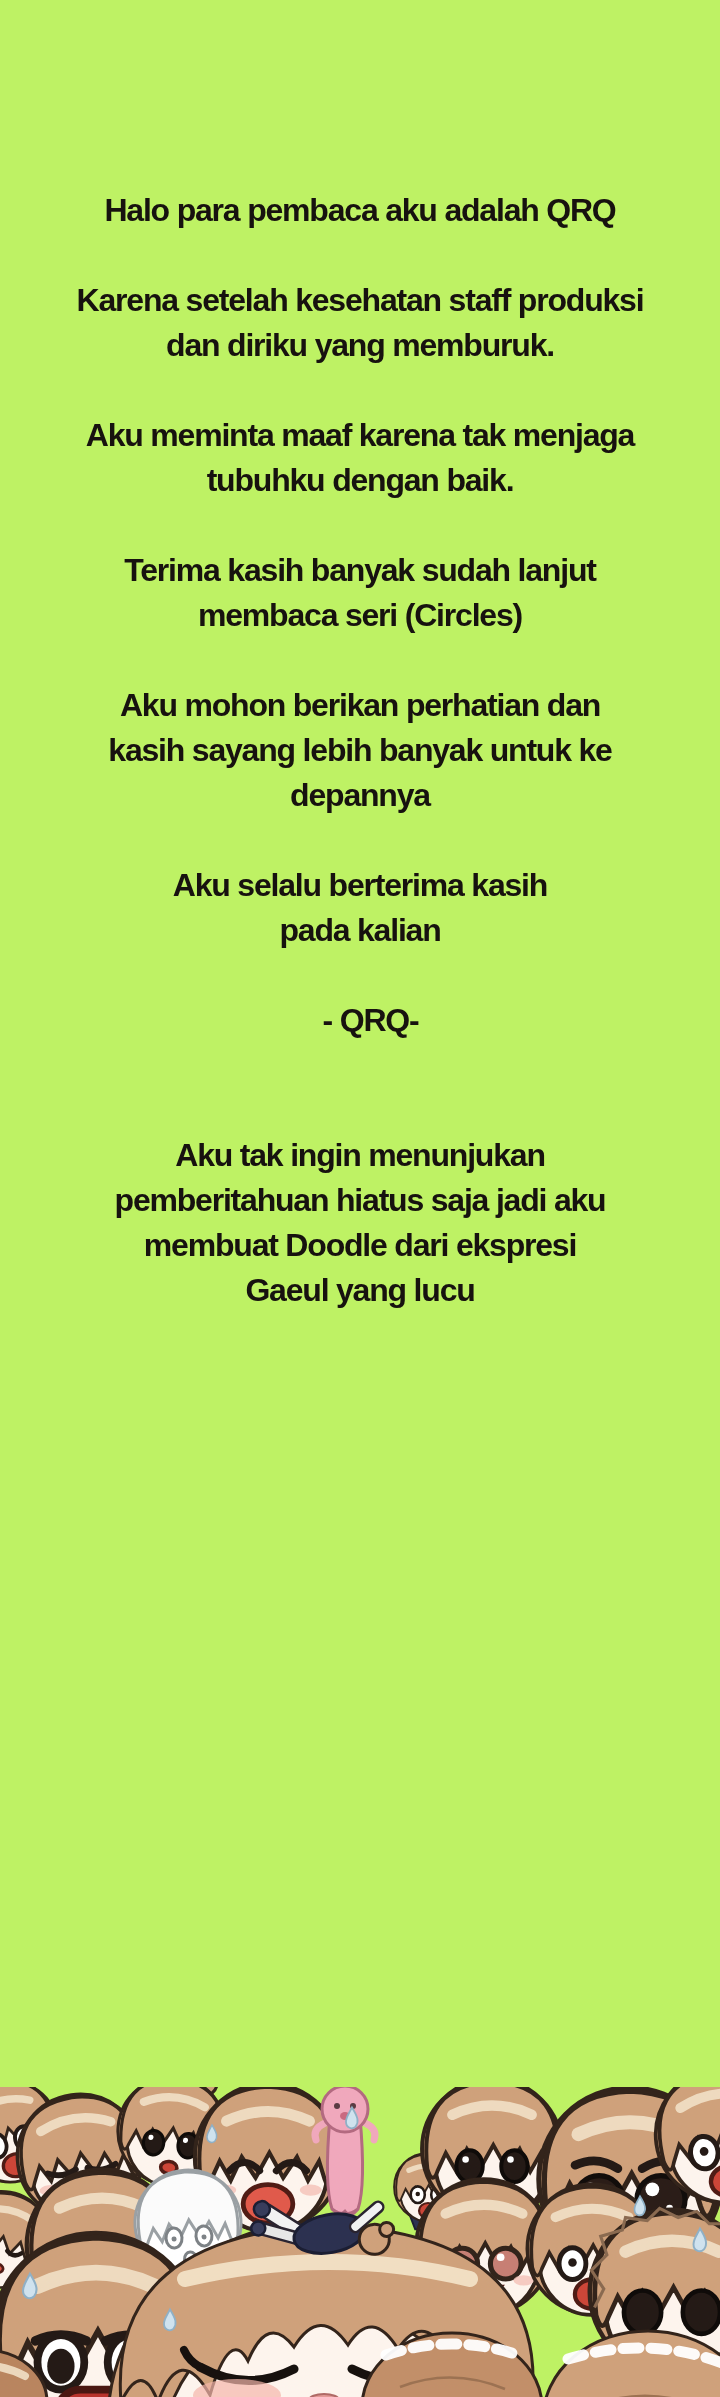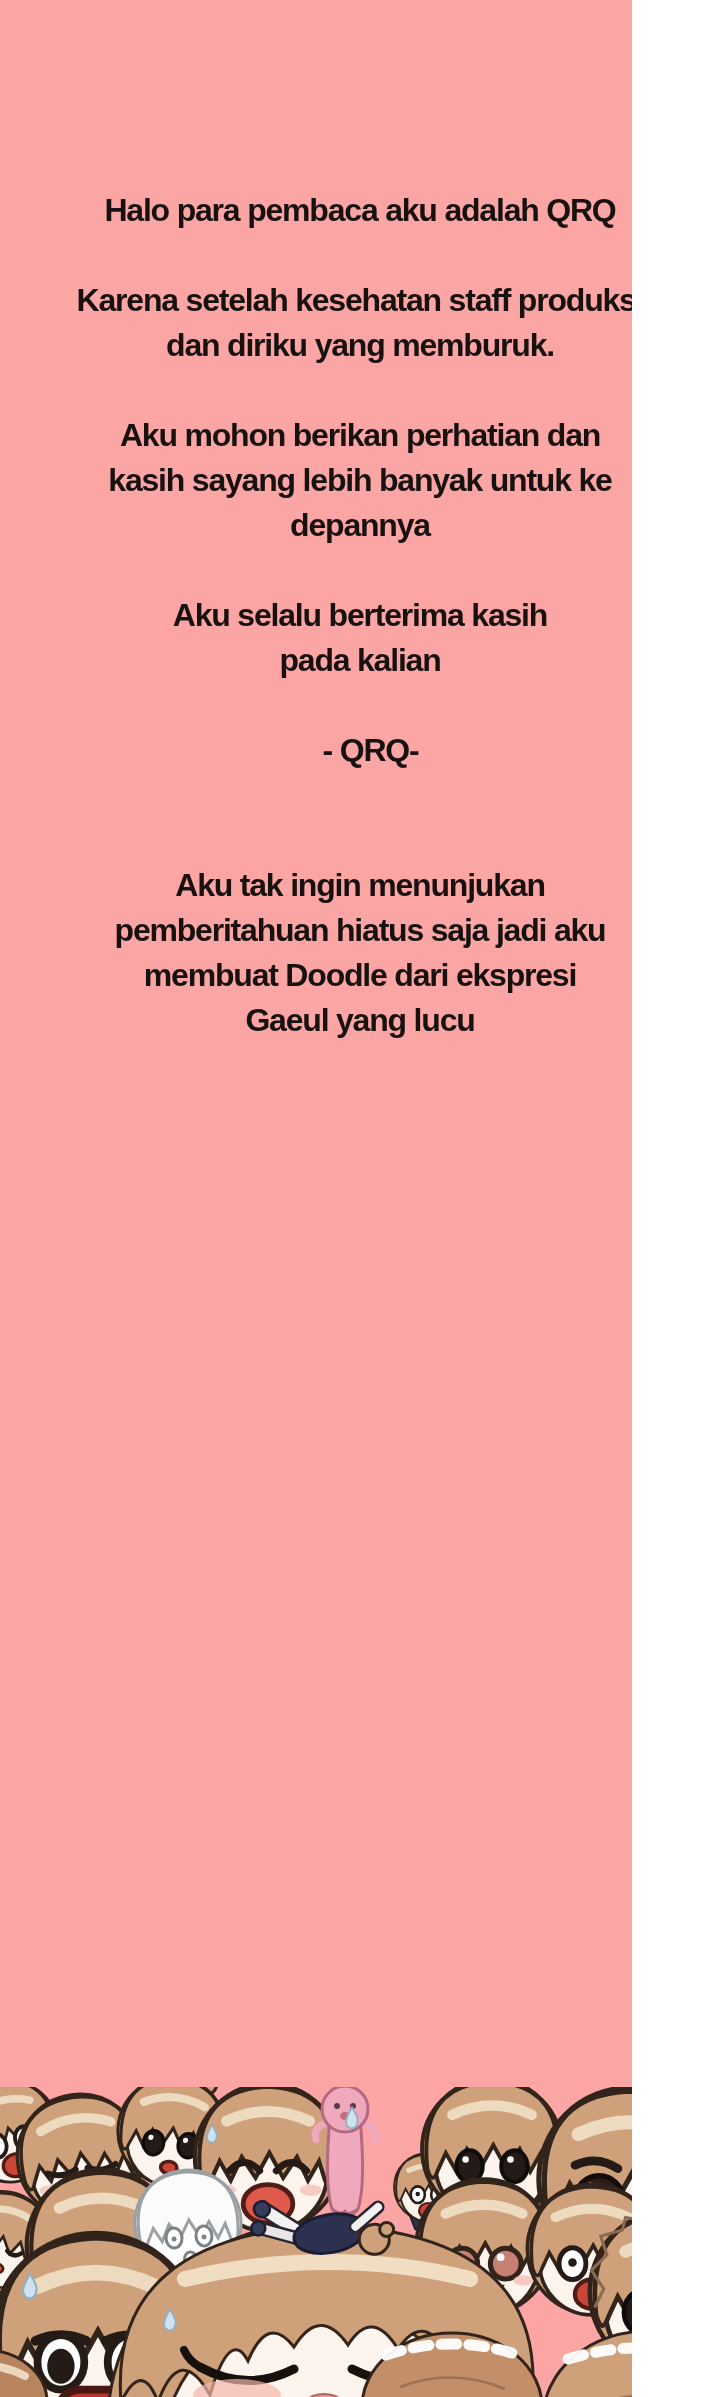--- a/index.html
+++ b/index.html
@@ -1,17 +1,17 @@
 <!DOCTYPE html>
 <html><head>
 <meta charset="utf-8">
 <style>
   html,body{margin:0;padding:0;background:#ffffff;}
   .page{
-    position:relative;width:632px;height:2397px;background:#fca5a5;
+    position:relative;width:720px;height:2397px;background:#bef264;
     overflow:hidden;font-family:"Liberation Sans",sans-serif;
   }
   .text-block{
     position:absolute;top:0;left:0;width:720px;padding-top:188px;
     text-align:center;color:#17120f;font-weight:700;
   }
   .para{
     margin:0 0 45px 0;font-size:32px;line-height:45px;letter-spacing:-1.2px;
     white-space:pre-line;
   }
@@ -30,20 +30,24 @@
 </style>
 </head>
 <body>
 
 <div class="page">
 
   <div class="text-block">
     <p class="para">Halo para pembaca aku adalah QRQ</p>
     <p class="para">Karena setelah kesehatan staff produksi
 dan diriku yang memburuk.</p>
+    <p class="para">Aku meminta maaf karena tak menjaga
+tubuhku dengan baik.</p>
+    <p class="para">Terima kasih banyak sudah lanjut
+membaca seri (Circles)</p>
     <p class="para">Aku mohon berikan perhatian dan
 kasih sayang lebih banyak untuk ke
 depannya</p>
     <p class="para">Aku selalu berterima kasih
 pada kalian</p>
     <p class="para gap-extra">- QRQ-</p>
     <p class="para">Aku tak ingin menunjukan
 pemberitahuan hiatus saja jadi aku
 membuat Doodle dari ekspresi
 Gaeul yang lucu</p>

